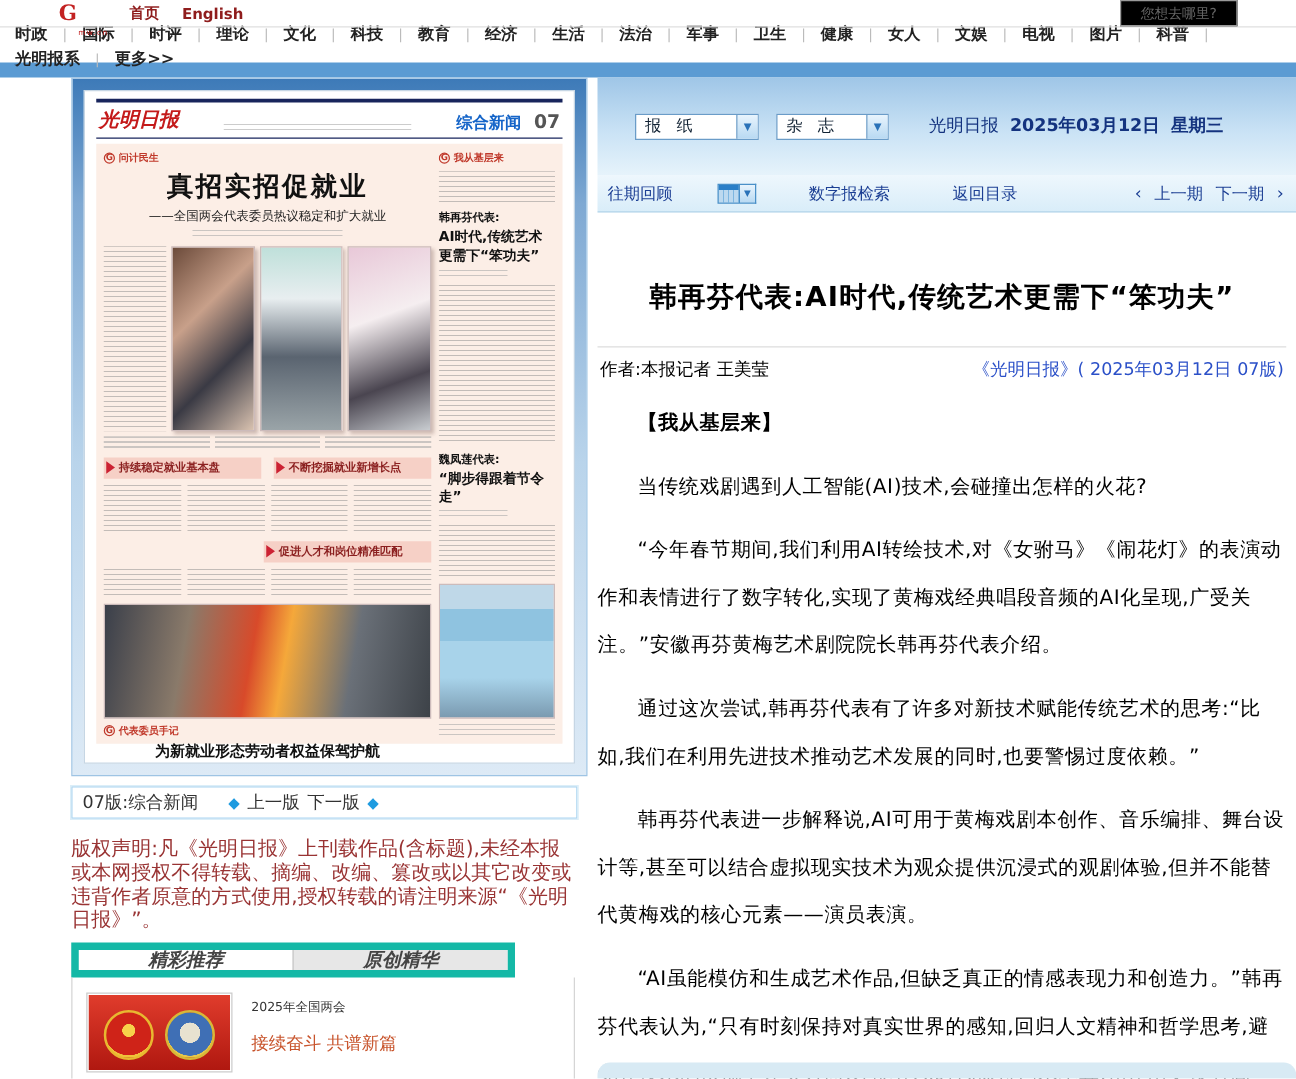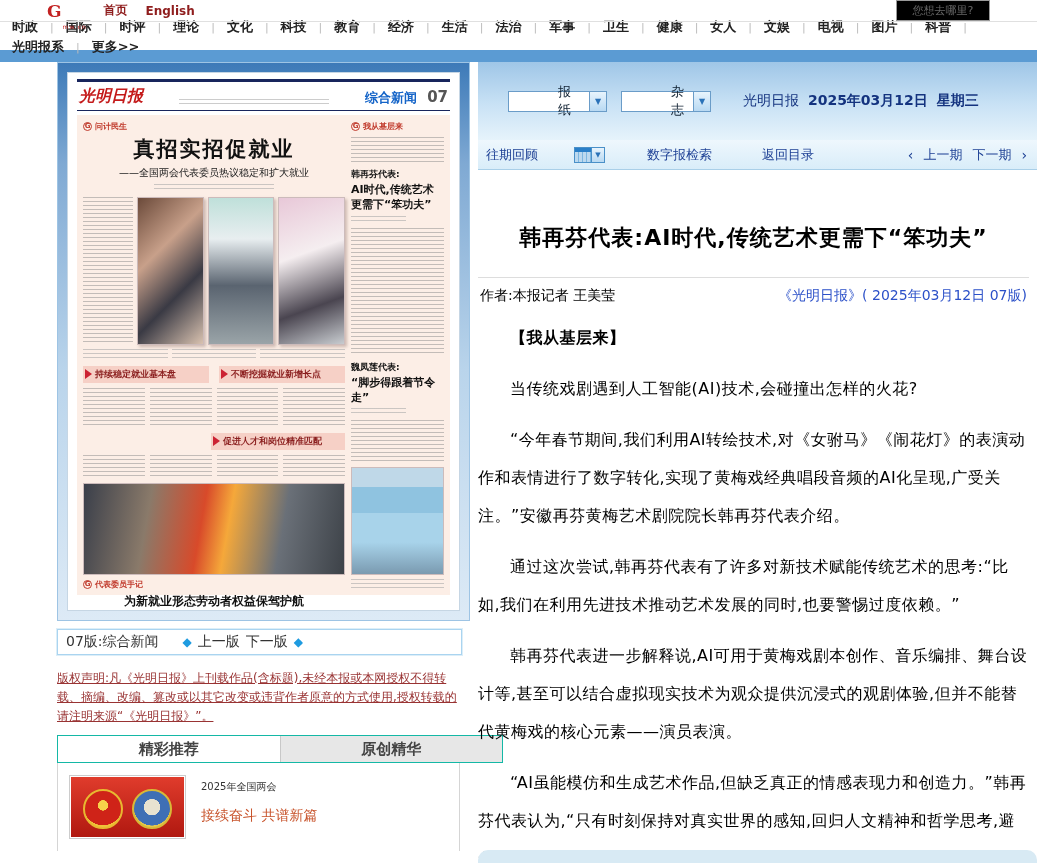--- a/index.html
+++ b/index.html
@@ -66,37 +66,37 @@
   .pr-kicker { font-size:9px; font-weight:bold; color:#111; margin-top:5px; }
   .pr-headline { font-size:11px; font-weight:bold; color:#111; line-height:1.35; margin-top:2px; }
   .pr-photo { margin-top:5px; height:108px; border:1px solid #cbb;
     background: linear-gradient(180deg,#bfd8e8 0 18%,#8fc3e0 18% 42%,#a8d3ea 42% 70%,#7a9ab0); }
   
   .page-nav { margin-top:8px; width:405px; border:1px solid #aad4f0; outline:1px solid #dceef8; background:#fff;
     height:26px; display:flex; align-items:center; font-size:14px; color:#333; padding-left:8px; gap:6px; }
   .diamond { color:#1e9be0; font-size:12px; }
   .pn-link { color:#333; text-decoration:none; }
   
-  .copyright { margin-top:14px; width:406px; color:#993333; font-size:12px; line-height:19px;text-decoration:underline; }
-  
-  .tabs { margin-top:9px; width:446px; display:flex; border:1px solid #14b8a6; height:28px; }
+  .copyright { margin-top:14px; width:406px; color:#993333; font-size:16px; line-height:19px; }
+  
+  .tabs { margin-top:9px; width:355px; display:flex; border:6px solid #14b8a6; height:28px;font-style:italic; }
   .tab { flex:1; display:flex; align-items:center; justify-content:center; font-size:15px; font-weight:bold; color:#444; cursor:pointer; }
   .tab.inactive { background:#e7e7e7; border-left:1px solid #c8c8c8; }
   .promo { width:403px; border-left:1px solid #d5d5d5; border-right:1px solid #d5d5d5; height:88px; display:flex; padding:12px 0 0 11px; gap:15px; }
   .promo-thumb { width:117px; height:64px; border:1px solid #ccc; padding:1px; flex:none; }
   .promo-thumb-inner { width:100%; height:100%; background:linear-gradient(180deg,#e03c2c,#b01810); position:relative; overflow:hidden; }
   .emblem { position:absolute; border-radius:50%; }
   .emblem-nat { left:12px; top:12px; width:40px; height:40px; background:radial-gradient(circle at 50% 40%, #f7d14a 0 18%, #cf2318 19% 70%, #f0c23a 71%); border:2px solid #e8b830; }
   .emblem-cppcc { right:12px; top:12px; width:40px; height:40px; background:radial-gradient(circle at 50% 45%, #e8e2d0 0 30%, #3f6fb5 31% 68%, #e8c84a 69%); border:2px solid #d8b838; }
   .promo-title { font-size:10px; color:#333; padding-top:5px; }
   .promo-sub { font-size:14px; color:#c8542c; margin-top:13px; }
   
   .reader-head { height:78px; background:linear-gradient(180deg,#9fc6e7 0%,#c9e2f5 55%,#e6f3fb 100%);
     display:flex; align-items:center; padding-left:30px; gap:14px; }
-  .selbox { width:99px; height:21px; background:#fff; border:1px solid #6a9cc8; display:flex; align-items:center; font-size:13px; color:#123;padding-left:42px; }
+  .selbox { width:99px; height:21px; background:#fff; border:1px solid #6a9cc8; display:flex; align-items:center; font-size:13px; color:#123; }
   .selbox .sel-label { flex:1; padding-left:7px; letter-spacing:4px; }
   .sel-arrow { width:17px; height:100%; border-left:1px solid #6a9cc8; background:linear-gradient(#e8f4fd,#b8d9f2);
     display:flex; align-items:center; justify-content:center; font-size:8px; color:#2a72b8; }
   .reader-date { color:#14337f; font-size:14px; margin-left:18px; }
   .reader-date b { font-weight:bold; }
   .reader-toolbar { height:30px; background:linear-gradient(180deg,#eef7fd,#d9edf9); border-bottom:1px solid #a9cfe8;
     display:flex; align-items:center; font-size:13px; padding:0 10px 0 8px;gap:24px; }
   .tb-link { color:#1c3f94; text-decoration:none; margin-right:26px; white-space:nowrap; }
   .cal-wrap { display:flex; align-items:center; margin:0 18px 0 -14px; }
   .cal-icon { width:18px; height:16px; border:1px solid #4a90c8; background:

